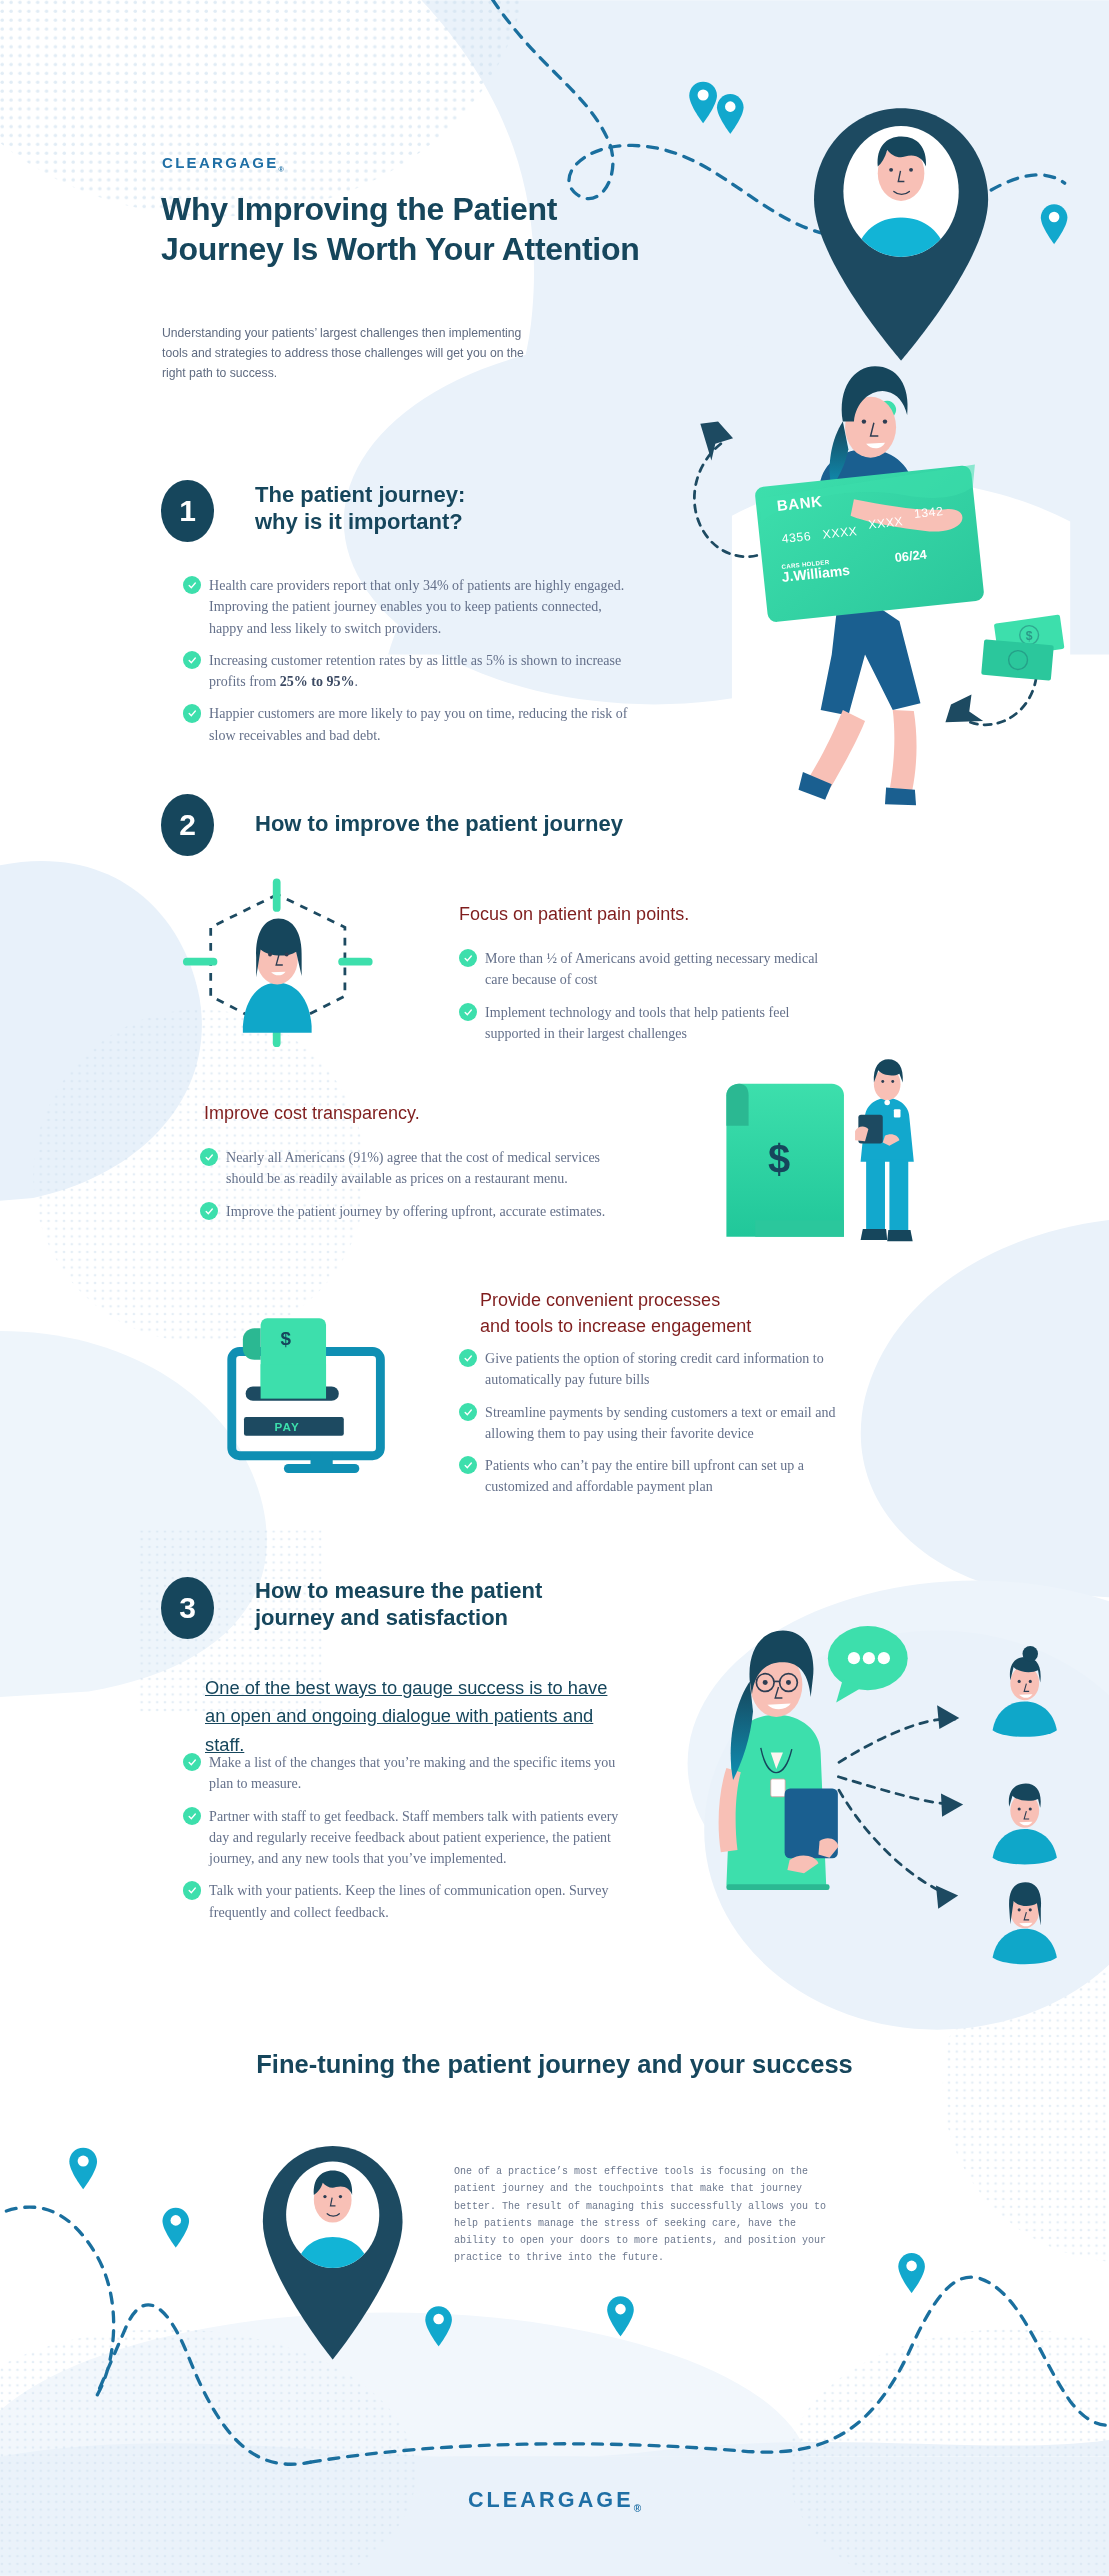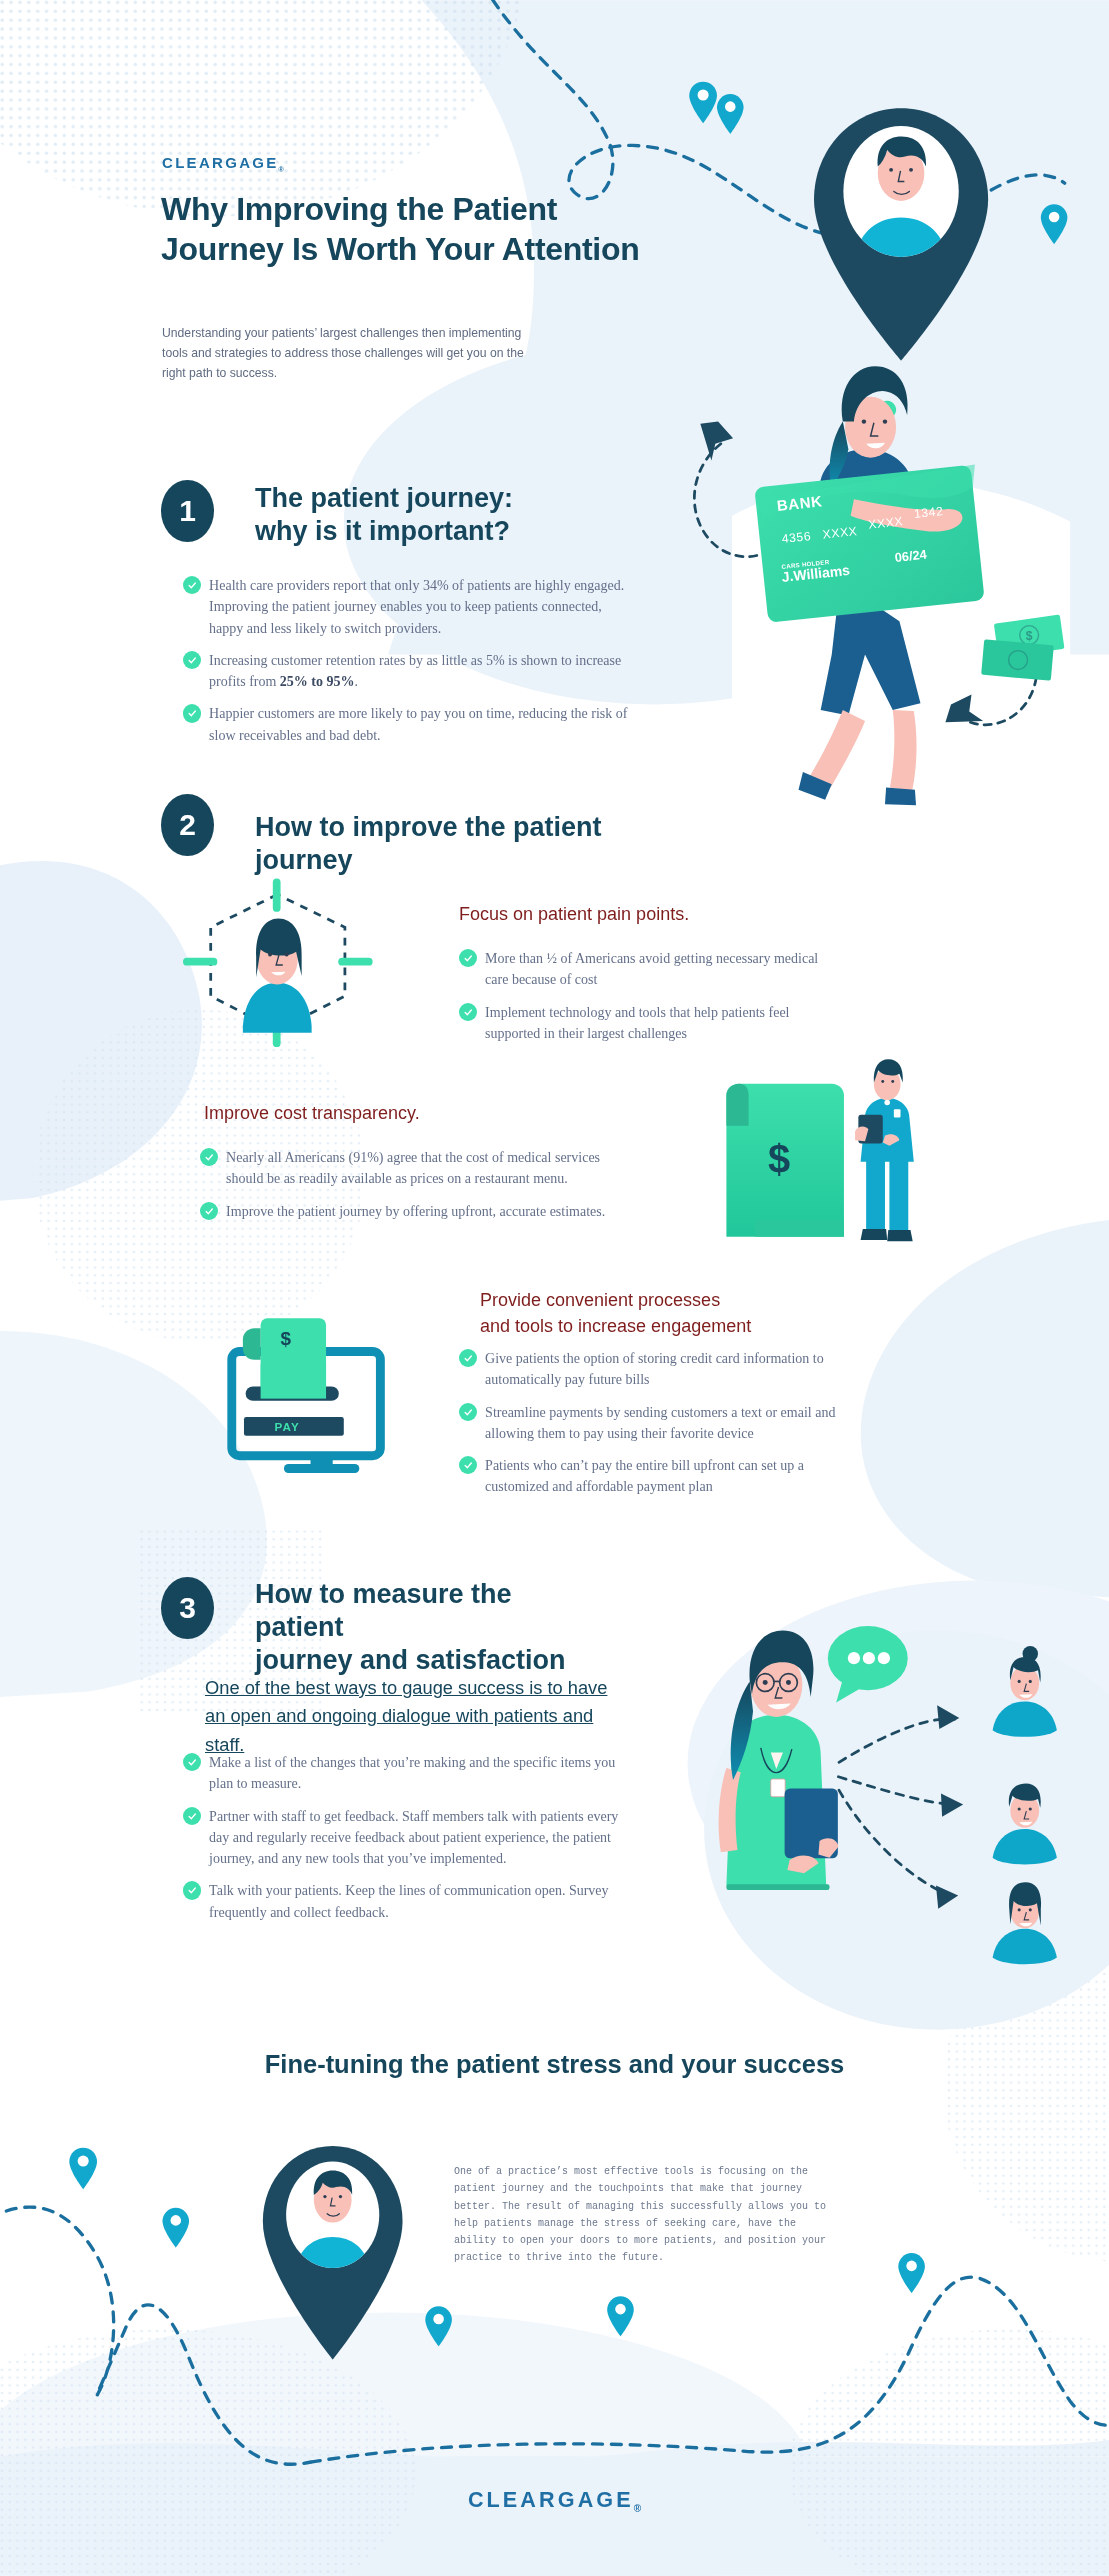--- a/index.html
+++ b/index.html
@@ -45,21 +45,21 @@
     position:absolute;
     width:53px; height:62px;
     border-radius:50%;
     background:#16465c;
     color:#ffffff;
     font-size:30px; font-weight:bold;
     display:flex; align-items:center; justify-content:center;
   }
   .sec-title {
     position:absolute;
-    font-size:27px; line-height:1.22; font-weight:bold; color:#16465c;
+    font-size:22px; line-height:1.22; font-weight:bold; color:#16465c;
   }
 
   
   .sub-title {
     position:absolute;
     font-size:18px; line-height:1.45; color:#7f1d1d; font-weight:normal;
   }
   .lead-text {
     position:absolute;
     font-size:18.3px; line-height:1.55; color:#16465c;
@@ -572,21 +572,21 @@
     <div class="bullet">
       <span class="check">
         <svg width="10.5" height="10.5" viewBox="0 0 24 24">
             <path d="M5 12.5 L10 17.5 L19 7" fill="none" stroke="#fff" stroke-width="3.2" stroke-linecap="round" stroke-linejoin="round"></path>
           </svg>
       </span>
       <span class="btext">Talk with your patients. Keep the lines of communication open. Survey frequently and collect feedback.</span>
     </div>
   </div>
 
-  <h2 class="conclusion-title">Fine-tuning the patient stress and your success</h2>
+  <h2 class="conclusion-title">Fine-tuning the patient journey and your success</h2>
   <p class="conclusion-body">One of a practice’s most effective tools is focusing on the patient journey and the touchpoints that make that journey better. The result of managing this successfully allows you to help patients manage the stress of seeking care, have the ability to open your doors to more patients, and position your practice to thrive into the future.</p>
 
   <div class="logo-bottom">
     <span>CLEARGAGE</span><span class="reg">®</span>
   </div>
 
   <div class="illus" style="left:776px; top:497px; transform:rotate(-6deg); transform-origin:left top;">
     <span style="font-size:15px; font-weight:bold; color:#ffffff; letter-spacing:0.6px;">BANK</span>
   </div>
   <div class="illus" style="left:781px; top:532px; width:166px; transform:rotate(-6deg); transform-origin:left top; display:flex; gap:11.6px;">

